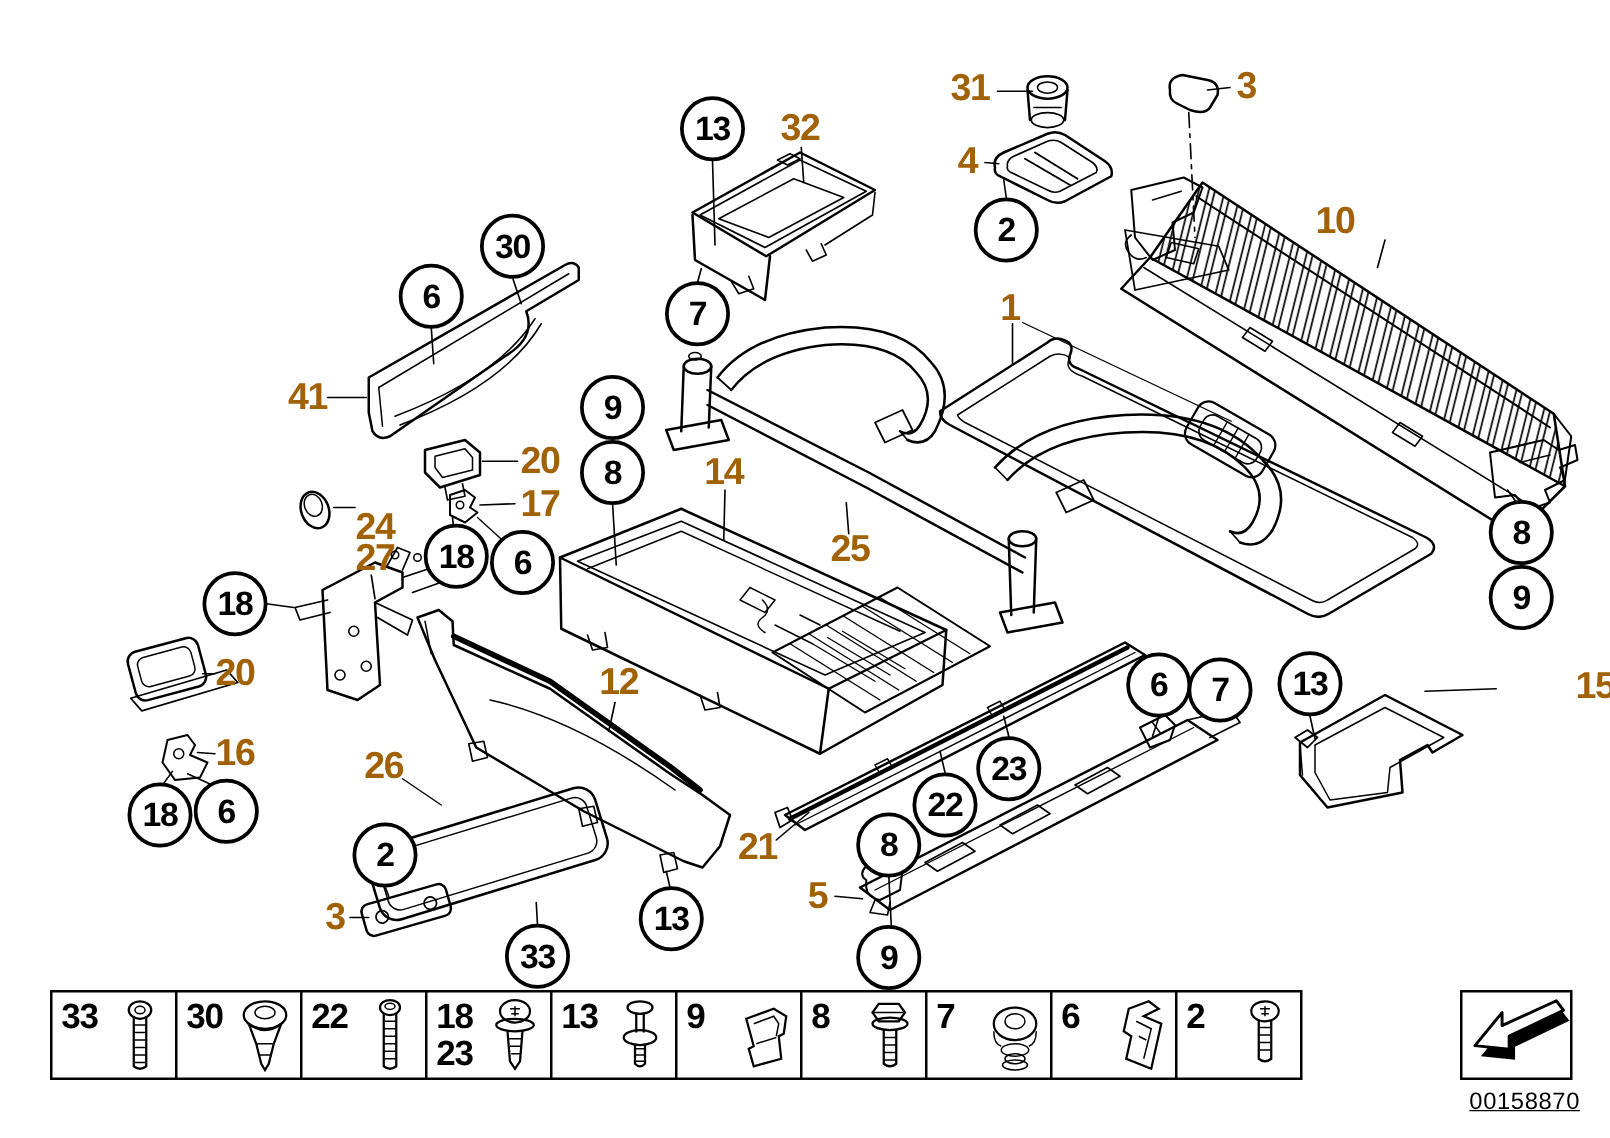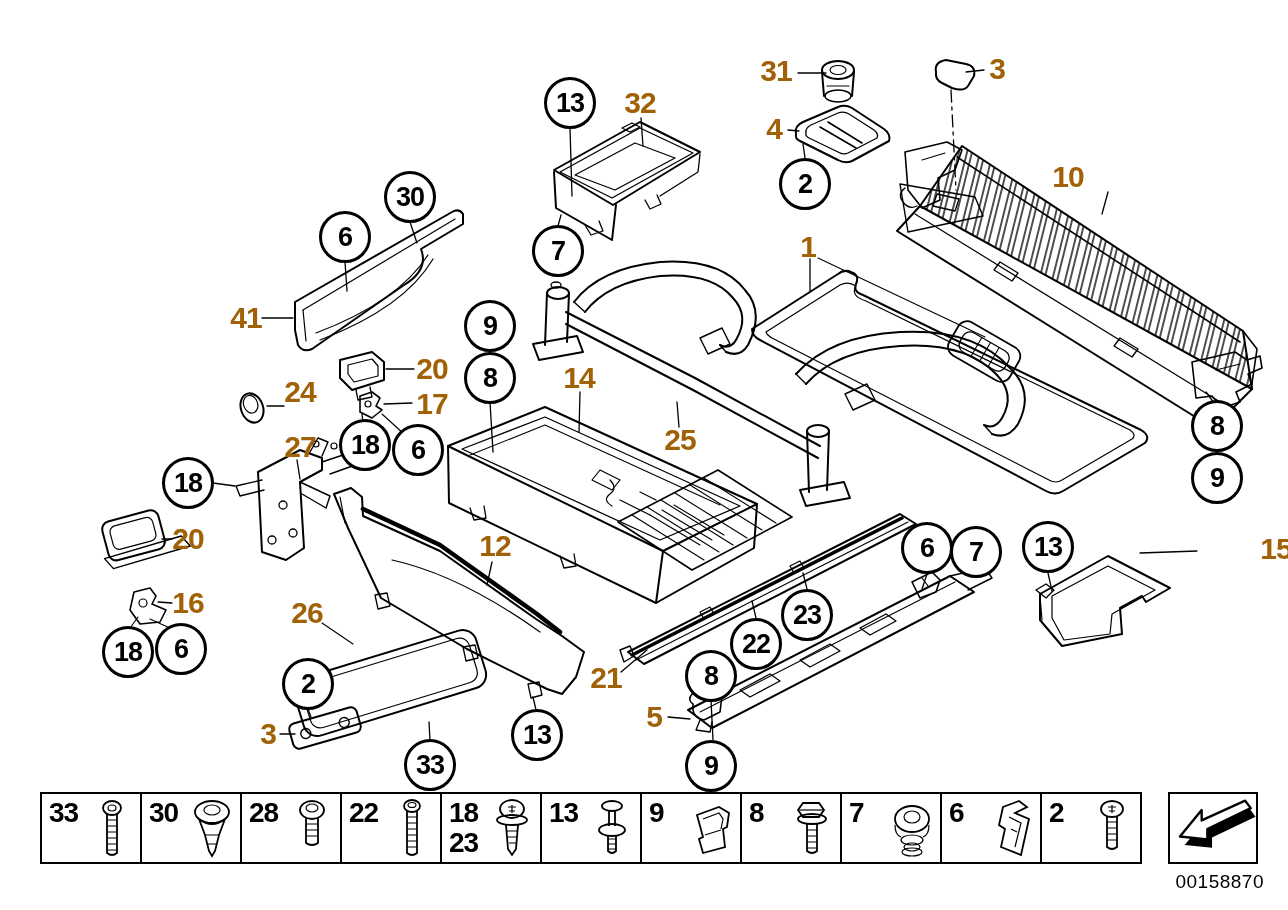--- a/index.html
+++ b/index.html
@@ -15,21 +15,21 @@
   .cell{width:102px;height:72px;box-sizing:border-box;border:2px solid #000;margin-left:-2px;
         position:relative;background:#fff;}
   .cell:first-child{margin-left:0;}
   .cell .num{position:absolute;left:7px;top:3px;font:700 28px "Liberation Sans",sans-serif;
              letter-spacing:-1px;color:#000;}
   .cell .num2{top:33px;}
   .cell .ic{position:absolute;right:5px;top:5px;}
   .arrowbox{position:absolute;left:1168px;top:792px;width:90px;height:72px;box-sizing:border-box;
             border:2px solid #000;background:#fff;}
   .pn{position:absolute;left:1160px;top:871px;width:104px;text-align:right;
-      font:400 19px "Liberation Sans",sans-serif;color:#000;letter-spacing:.5px;}
+      font:400 19px "Liberation Sans",sans-serif;color:#000;letter-spacing:.5px;text-decoration:underline;}
   svg line,svg path,svg ellipse,svg rect,svg circle,svg polygon{vector-effect:none;}
 </style>
 </head>
 <body>
 
 <div class="stage">
 
   <svg class="art" width="1288" height="910" viewBox="0 0 1288 910" fill="none" stroke="#000" stroke-width="2" stroke-linejoin="round" stroke-linecap="round">
     <defs>
       <pattern id="ribs" patternUnits="userSpaceOnUse" width="13" height="70" patternTransform="skewX(-14)">
@@ -295,21 +295,21 @@
 
   <div class="lbl" style="left:640px;top:103px">32</div>
   <div class="lbl" style="left:776px;top:71px">31</div>
   <div class="lbl" style="left:774px;top:129px">4</div>
   <div class="lbl" style="left:997px;top:69px">3</div>
   <div class="lbl" style="left:1068px;top:177px">10</div>
   <div class="lbl" style="left:808px;top:247px">1</div>
   <div class="lbl" style="left:246px;top:318px">41</div>
   <div class="lbl" style="left:432px;top:369px">20</div>
   <div class="lbl" style="left:432px;top:404px">17</div>
-  <div class="lbl" style="left:300px;top:392px">24</div>
+  <div class="lbl" style="left:300px;top:422px">24</div>
   <div class="lbl" style="left:300px;top:447px">27</div>
   <div class="lbl" style="left:188px;top:539px">20</div>
   <div class="lbl" style="left:188px;top:603px">16</div>
   <div class="lbl" style="left:579px;top:378px">14</div>
   <div class="lbl" style="left:680px;top:440px">25</div>
   <div class="lbl" style="left:495px;top:546px">12</div>
   <div class="lbl" style="left:307px;top:613px">26</div>
   <div class="lbl" style="left:268px;top:734px">3</div>
   <div class="lbl" style="left:606px;top:678px">21</div>
   <div class="lbl" style="left:654px;top:717px">5</div>
@@ -395,26 +395,20 @@
           <use href="#i-33"></use>
         </svg>
     </div>
     <div class="cell">
       <span class="num">30</span>
       <svg class="ic" width="46" height="62">
           <use href="#i-30"></use>
         </svg>
     </div>
     <div class="cell">
-      <span class="num">28</span>
-      <svg class="ic" width="46" height="62">
-          <use href="#i-28"></use>
-        </svg>
-    </div>
-    <div class="cell">
       <span class="num">22</span>
       <svg class="ic" width="46" height="62">
           <use href="#i-22"></use>
         </svg>
     </div>
     <div class="cell">
       <span class="num">18</span>
       <span class="num num2">23</span>
       <svg class="ic" width="46" height="62">
           <use href="#i-1823"></use>

